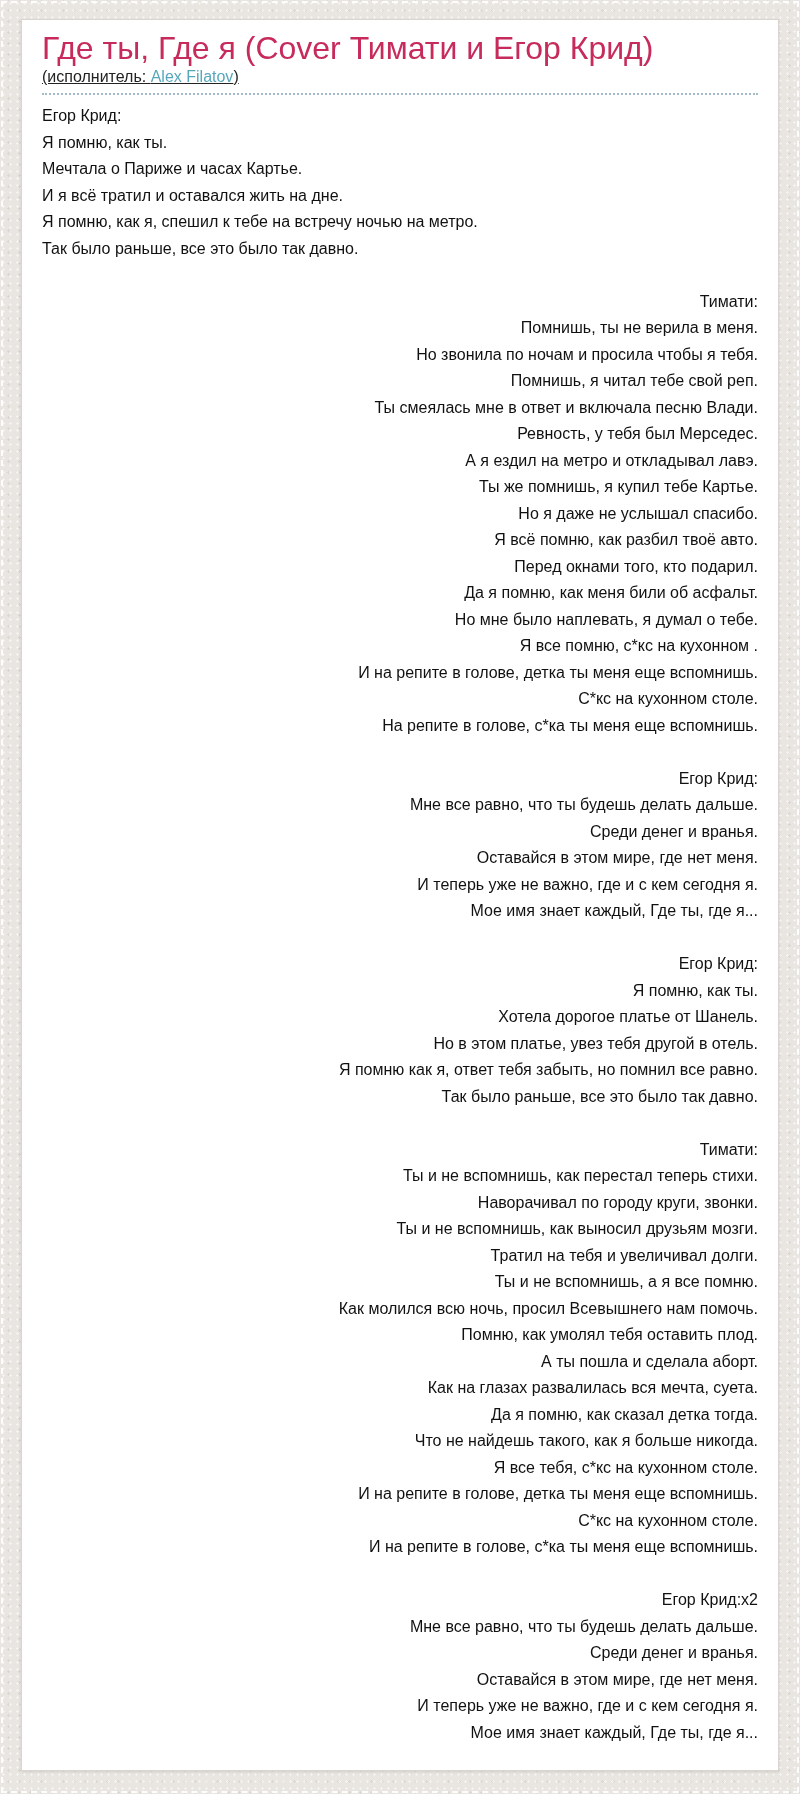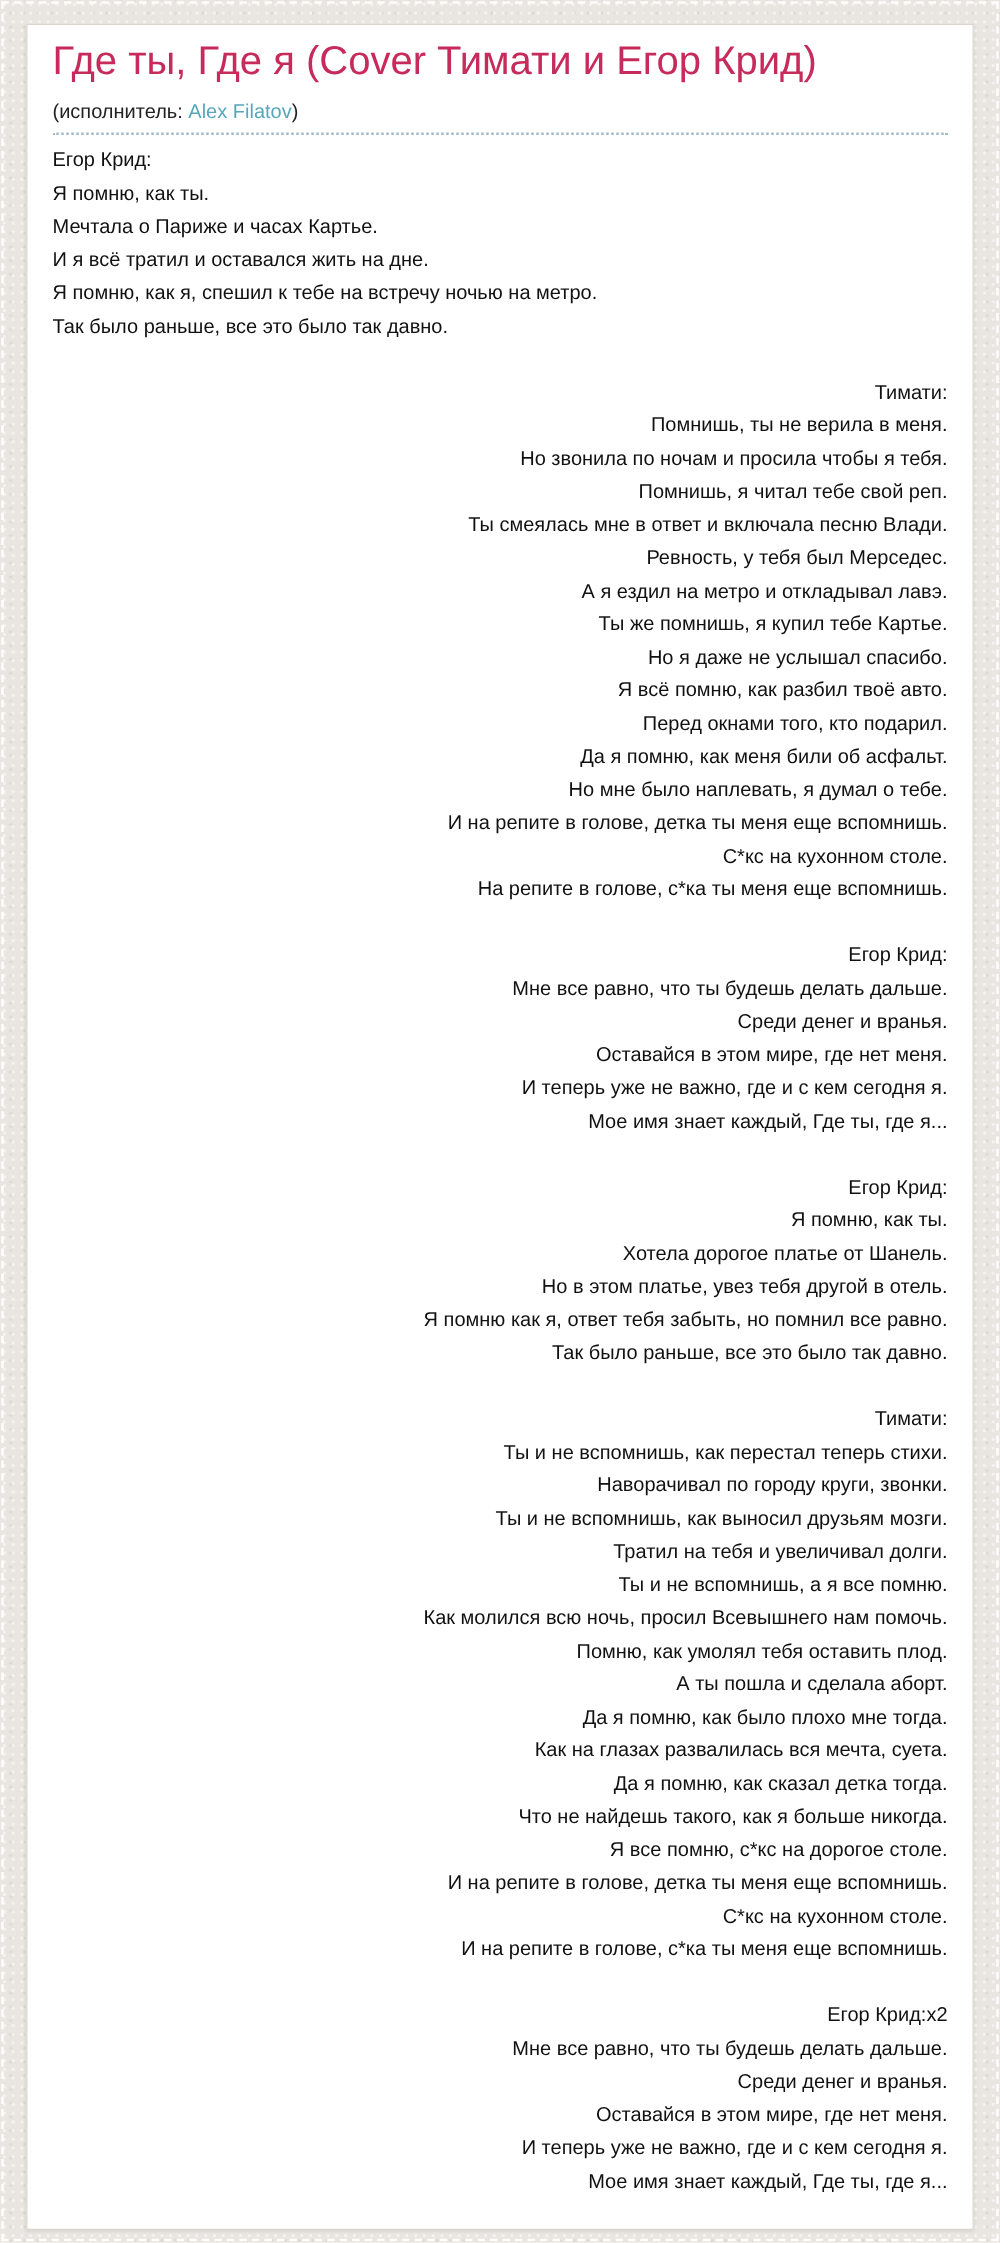--- a/index.html
+++ b/index.html
@@ -48,26 +48,27 @@
     padding:12px 20px 24px 20px;
   }
   .song-title{
     margin:0;
     font-weight:400;
     font-size:32px;
     line-height:32px;
     color:var(--title-color);
   }
   .subtitle{
-    margin-top:16px;
+    margin-top:3px;
     font-size:16px;
     line-height:20px;
     color:#222222;
     padding-bottom:6px;
     border-bottom:2px dotted var(--divider-color);
+    text-decoration:underline;
   }
   .artist-link{
     color:var(--link-color);
     text-decoration:none;
     cursor:pointer;
   }
   .lyrics{
     padding-top:8px;
     font-size:16px;
     line-height:26.5px;
@@ -109,20 +110,21 @@
           <div class="line">Помнишь, я читал тебе свой реп.</div>
           <div class="line">Ты смеялась мне в ответ и включала песню Влади.</div>
           <div class="line">Ревность, у тебя был Мерседес.</div>
           <div class="line">А я ездил на метро и откладывал лавэ.</div>
           <div class="line">Ты же помнишь, я купил тебе Картье.</div>
           <div class="line">Но я даже не услышал спасибо.</div>
           <div class="line">Я всё помню, как разбил твоё авто.</div>
           <div class="line">Перед окнами того, кто подарил.</div>
           <div class="line">Да я помню, как меня били об асфальт.</div>
           <div class="line">Но мне было наплевать, я думал о тебе.</div>
+          <div class="line">Я все помню, с*кс на кухонном .</div>
           <div class="line">И на репите в голове, детка ты меня еще вспомнишь.</div>
           <div class="line">С*кс на кухонном столе.</div>
           <div class="line">На репите в голове, с*ка ты меня еще вспомнишь.</div>
         </div>
         <div class="stanza">
           <div class="line">Егор Крид:</div>
           <div class="line">Мне все равно, что ты будешь делать дальше.</div>
           <div class="line">Среди денег и вранья.</div>
           <div class="line">Оставайся в этом мире, где нет меня.</div>
           <div class="line">И теперь уже не важно, где и с кем сегодня я.</div>
@@ -139,25 +141,24 @@
         <div class="stanza">
           <div class="line">Тимати:</div>
           <div class="line">Ты и не вспомнишь, как перестал теперь стихи.</div>
           <div class="line">Наворачивал по городу круги, звонки.</div>
           <div class="line">Ты и не вспомнишь, как выносил друзьям мозги.</div>
           <div class="line">Тратил на тебя и увеличивал долги.</div>
           <div class="line">Ты и не вспомнишь, а я все помню.</div>
           <div class="line">Как молился всю ночь, просил Всевышнего нам помочь.</div>
           <div class="line">Помню, как умолял тебя оставить плод.</div>
           <div class="line">А ты пошла и сделала аборт.</div>
-          <div class="line">Да я помню, как было плохо мне тогда.</div>
           <div class="line">Как на глазах развалилась вся мечта, суета.</div>
           <div class="line">Да я помню, как сказал детка тогда.</div>
           <div class="line">Что не найдешь такого, как я больше никогда.</div>
-          <div class="line">Я все помню, с*кс на дорогое столе.</div>
+          <div class="line">Я все тебя, с*кс на кухонном столе.</div>
           <div class="line">И на репите в голове, детка ты меня еще вспомнишь.</div>
           <div class="line">С*кс на кухонном столе.</div>
           <div class="line">И на репите в голове, с*ка ты меня еще вспомнишь.</div>
         </div>
         <div class="stanza">
           <div class="line">Егор Крид:x2</div>
           <div class="line">Мне все равно, что ты будешь делать дальше.</div>
           <div class="line">Среди денег и вранья.</div>
           <div class="line">Оставайся в этом мире, где нет меня.</div>
           <div class="line">И теперь уже не важно, где и с кем сегодня я.</div>

